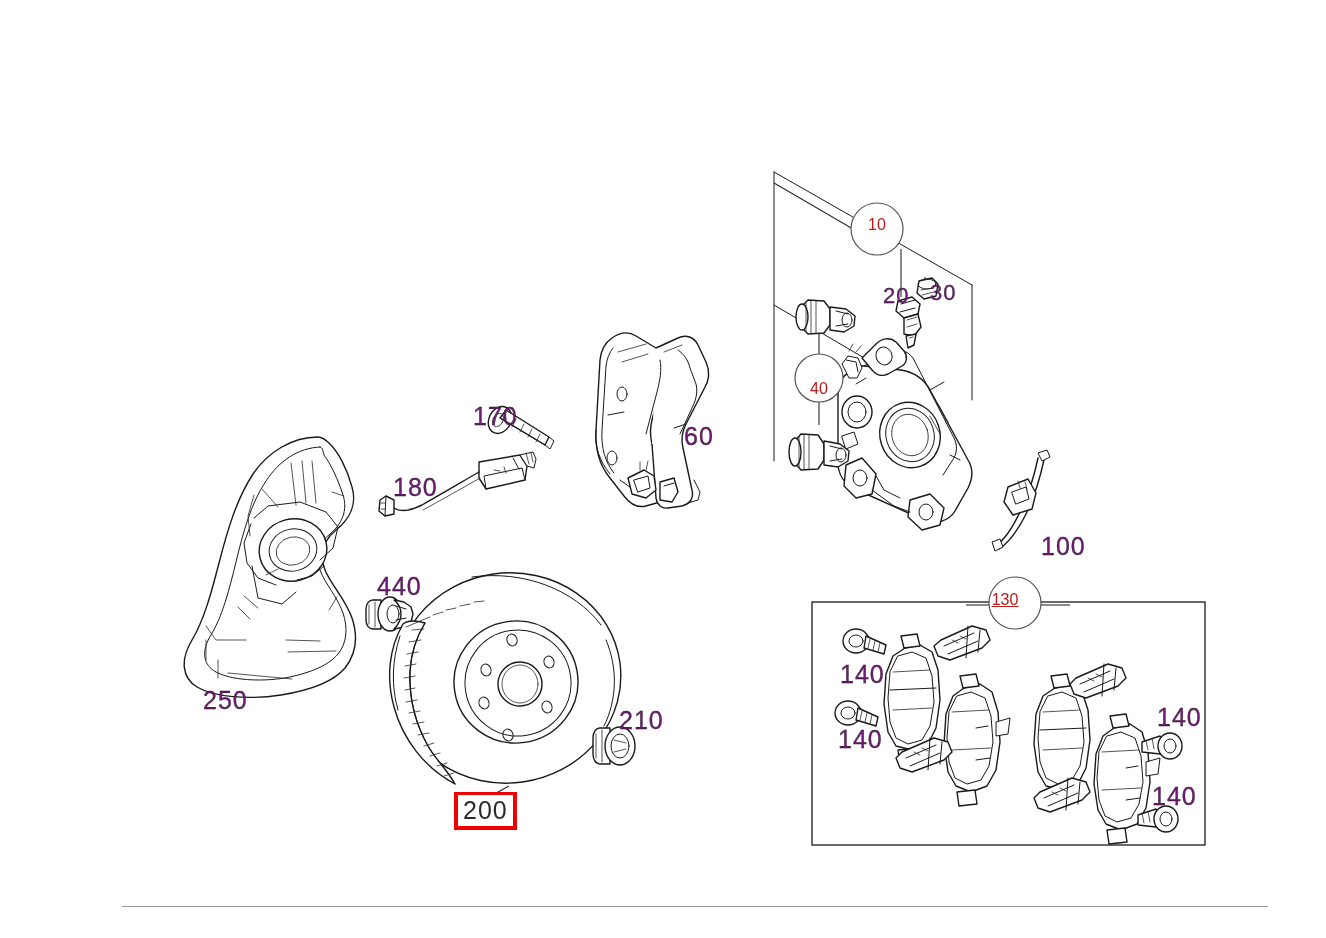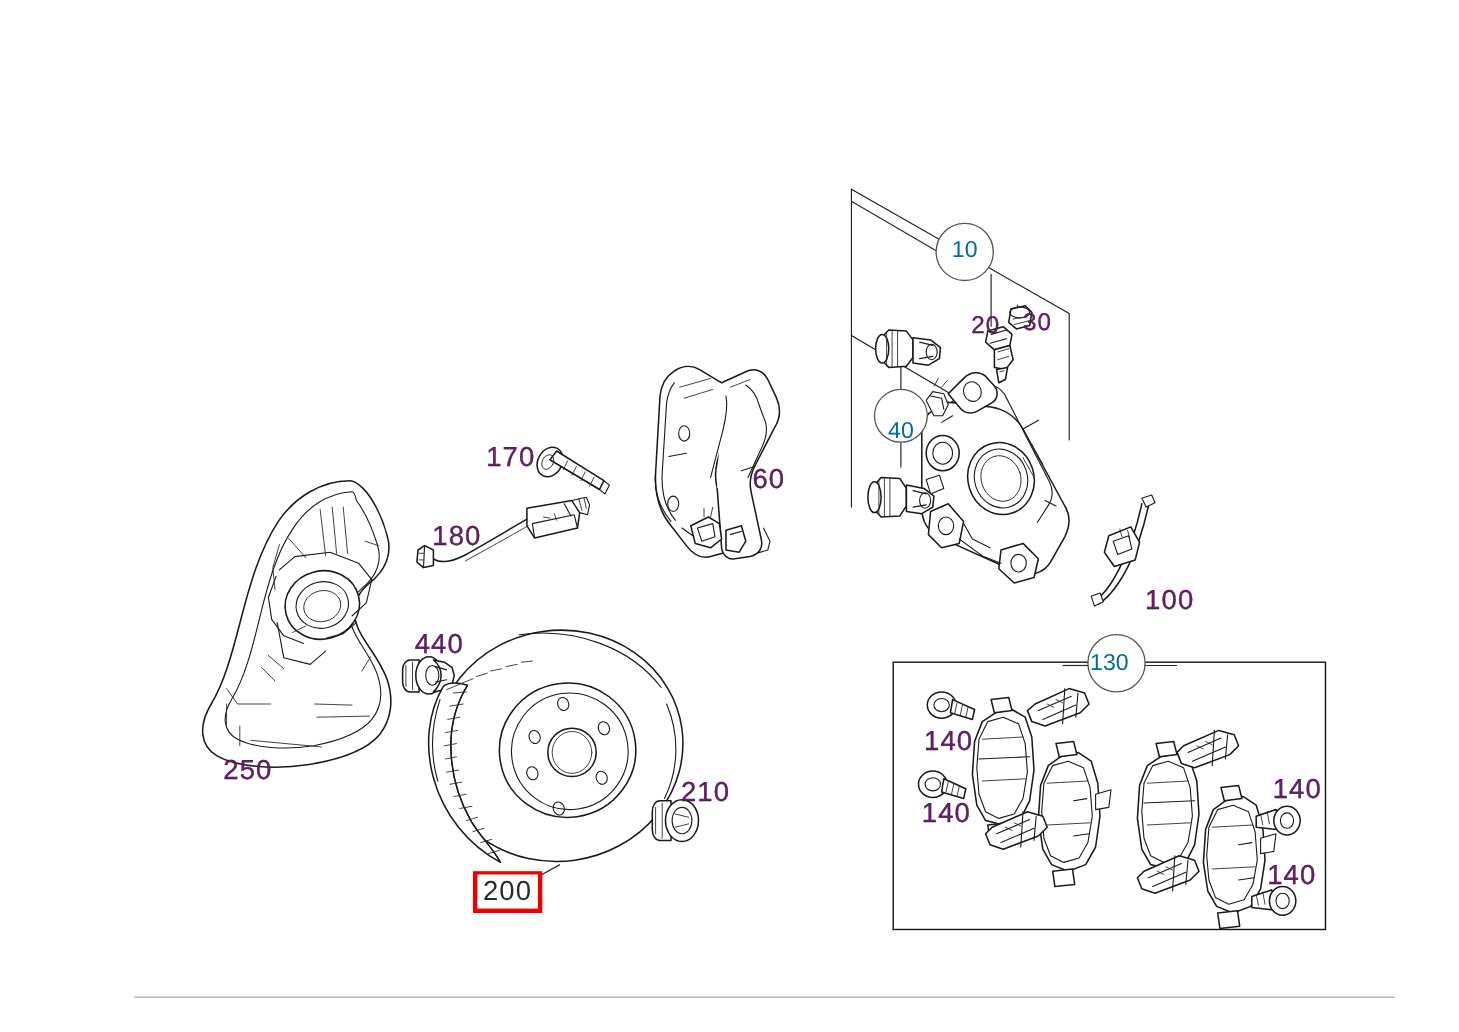--- a/index.html
+++ b/index.html
@@ -31,22 +31,22 @@
     font-size: 25px;
     letter-spacing: 1px;
     color: #701a75;
     white-space: nowrap;
     -webkit-text-stroke: 0.3px #111;
   }
   .lbl-sm { font-size: 22px; }
   .callout-num {
     position: absolute;
     font-family: "Liberation Sans", sans-serif;
-    font-size: 21px;
-    color: #0369a1;
+    font-size: 16px;
+    color: #b91c1c;
     white-space: nowrap;
     text-align: center;
   }
   .highlight-box {
     position: absolute;
     background: #ee0000;
     padding: 3px 4px 4px 4px;
     box-sizing: border-box;
     line-height: 0;
   }
@@ -434,21 +434,21 @@
     <circle class="circ" cx="819" cy="378" r="24"></circle>
     <circle class="circ" cx="1015" cy="603" r="26"></circle>
   </svg>
 
   <div class="lbl" style="left:203px; top:686px;">250</div>
 
   <div class="lbl" style="left:377px; top:572px;">440</div>
 
   <div class="lbl" style="left:393px; top:473px;">180</div>
 
-  <div class="lbl" style="left:442px; top:402px;text-align:center;">170</div>
+  <div class="lbl" style="left:473px; top:402px;text-align:center;">170</div>
 
   <div class="lbl" style="left:684px; top:422px;">60</div>
 
   <div class="lbl" style="left:619px; top:706px;">210</div>
 
   <div class="lbl" style="left:1041px; top:492px;margin-top:40px;">100</div>
 
   <div class="lbl lbl-sm" style="left:883px; top:283px;">20</div>
 
   <div class="lbl lbl-sm" style="left:930px; top:280px;">30</div>
@@ -458,21 +458,21 @@
   <div class="lbl" style="left:838px; top:725px;">140</div>
 
   <div class="lbl" style="left:1157px; top:703px;">140</div>
 
   <div class="lbl" style="left:1152px; top:782px;">140</div>
 
   <div class="callout-num" style="left:857px; top:216px; width:40px;">10</div>
 
   <div class="callout-num" style="left:799px; top:380px; width:40px;">40</div>
 
-  <div class="callout-num" style="left:991px; top:591px; width:28px;">130</div>
-
-  <div class="highlight-box" style="left:430px; top:792px;">
+  <div class="callout-num" style="left:991px; top:591px; width:28px;text-decoration:underline;">130</div>
+
+  <div class="highlight-box" style="left:454px; top:792px;">
     <span class="highlight-inner">200</span>
   </div>
 
   <div id="footer-rule"></div>
 
 </div>
 
 </body></html>

